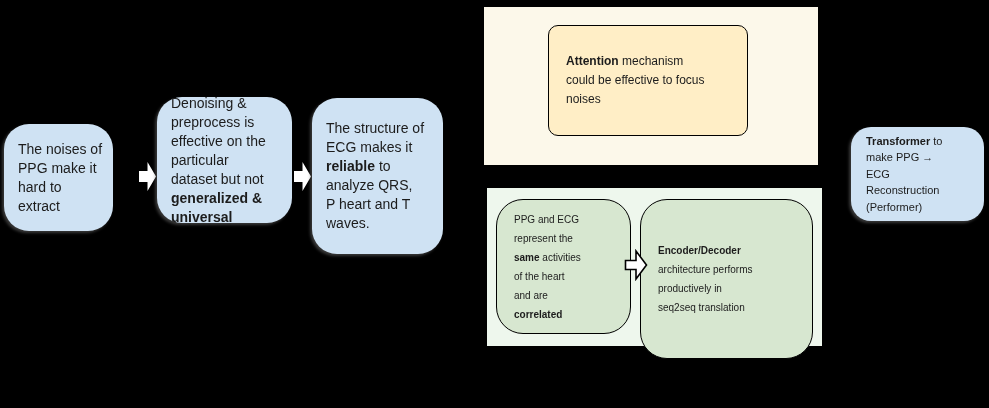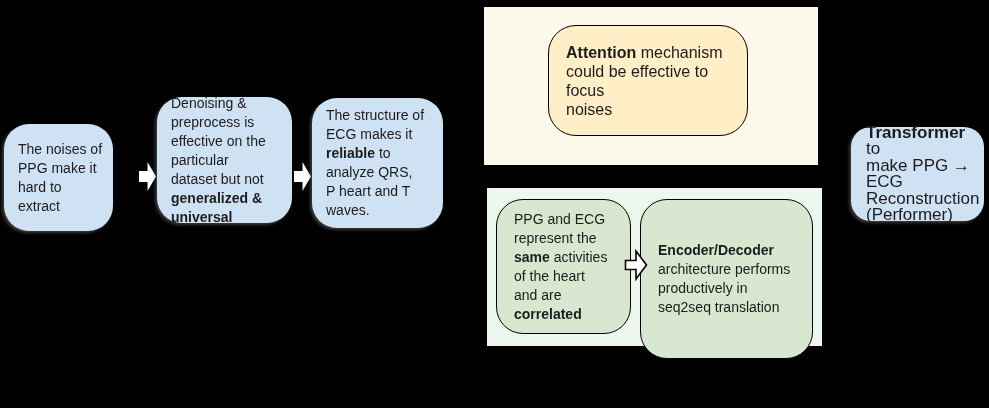--- a/index.html
+++ b/index.html
@@ -27,36 +27,36 @@
   .blue {
     background: var(--blue-box, #cfe2f3);
     border-radius: 25px;
     box-shadow: -2px 2px 3px rgba(125,125,125,0.45);
     font-size: 14px;
     line-height: 19px;
   }
   .yellow {
     background: var(--yellow-box, #ffeec6);
     border: 1.5px solid var(--border-black, #000);
-    border-radius: 28px;
-    font-size: 16px;
+    border-radius: 10px;
+    font-size: 12px;
     line-height: 19px;
   }
   .greenbox {
     background: var(--green-box, #d7e7d0);
     border: 1.5px solid var(--border-black, #000);
     border-radius: 27px;
-    font-size: 14px;
+    font-size: 10px;
     line-height: 19px;
   }
   .greenbox .rich, .yellow .rich { padding-left: 17px; padding-right: 6px; }
 
   .solution {
     border-radius: 20px;
-    font-size: 17px;
+    font-size: 11px;
     line-height: 16.5px;
   }
   .solution .rich { padding-left: 15px; }
 
   .b, .rich .bseg { font-weight: 700; }
 
   .block-arrow {
     position: absolute;
     background: var(--arrow-white, #fff);
     clip-path: polygon(0 31%, 50% 31%, 50% 0, 100% 50%, 50% 100%, 50% 69%, 0 69%);
@@ -85,21 +85,21 @@
         <div class="line"><span>effective on the</span></div>
         <div class="line"><span>particular</span></div>
         <div class="line"><span>dataset but not</span></div>
         <div class="line"><span class="bseg">generalized &amp;</span></div>
         <div class="line"><span class="bseg">universal</span></div>
       </div>
   </div>
 
   <div class="block-arrow" style="left:294px; top:162px; width:17px; height:29px;"></div>
 
-  <div class="box blue" style="left:312px; top:98px; width:131px; height:130px;">
+  <div class="box blue" style="left:312px; top:98px; width:131px; height:156px;">
     <div class="rich">
         <div class="line"><span>The structure of</span></div>
         <div class="line"><span>ECG makes it</span></div>
         <div class="line"><span class="bseg">reliable</span><span> to</span></div>
         <div class="line"><span>analyze QRS,</span></div>
         <div class="line"><span>P heart and T</span></div>
         <div class="line"><span>waves.</span></div>
       </div>
   </div>
 

